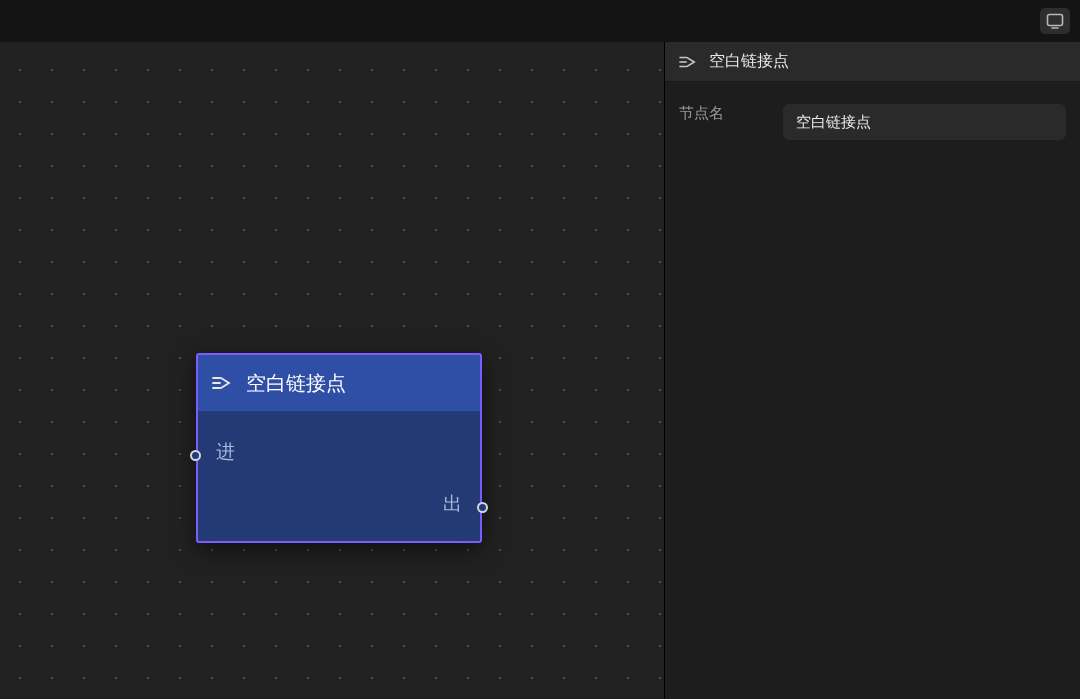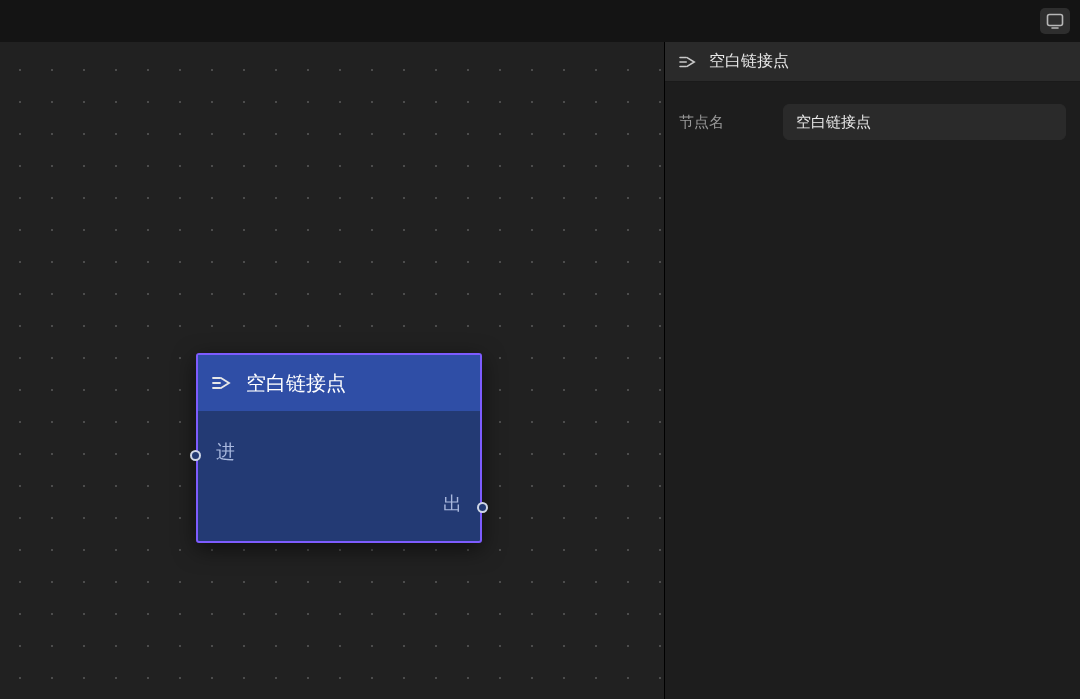--- a/index.html
+++ b/index.html
@@ -122,21 +122,21 @@
     display: flex;
     align-items: center;
     gap: 12px;
     padding: 0 14px;
     color: #e8e8e8;
     font-size: 16px;
     border-bottom: 1px solid #1a1a1a;
   }
   .sb-row {
     display: flex;
-    align-items: center;
+    align-items: flex-start;
     gap: 18px;
     padding: 22px 14px 0 14px;
   }
   .sb-label {
     color: #9a9a9a;
     font-size: 15px;
     width: 86px;
     flex: 0 0 auto;
   }
   .sb-input {

